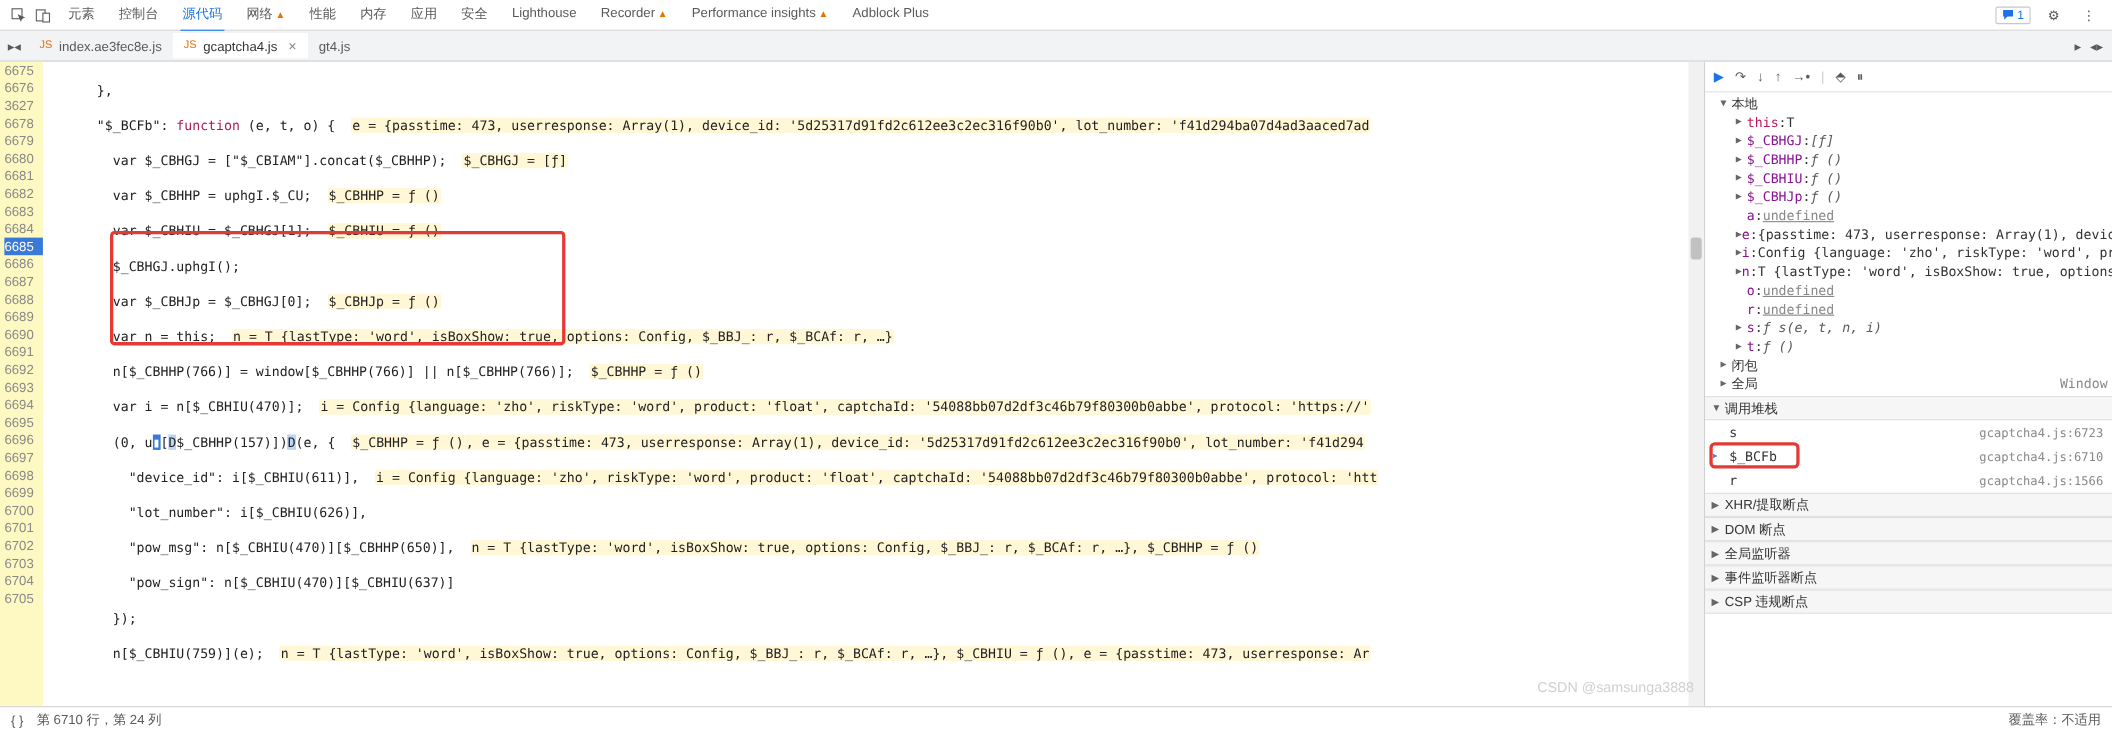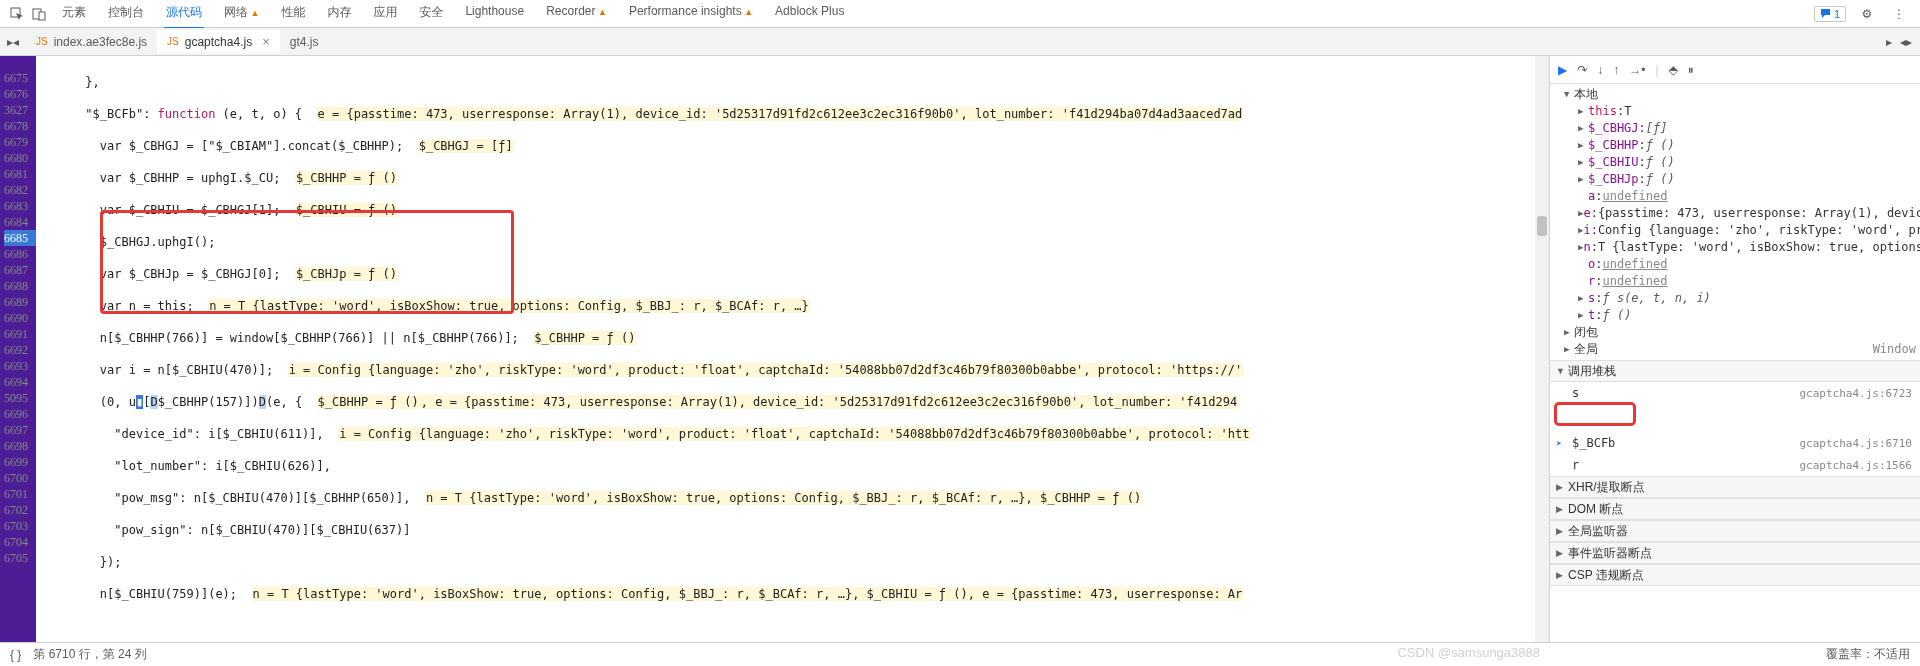--- a/index.html
+++ b/index.html
@@ -15,21 +15,21 @@
 .msg-badge { display: flex; align-items: center; border: 1px solid #c8c8c8; border-radius: 2px; padding: 1px 5px; color: #1a73e8; font-size: 11px; gap: 3px; }
 .file-tabs { display: flex; align-items: center; height: 28px; border-bottom: 1px solid #d0d0d0; background: #f1f3f4; }
 .file-tabs .run-btn { width: 26px; display: flex; justify-content: center; color: #5a5a5a; }
 .file-tab { display: flex; align-items: center; padding: 4px 10px; gap: 6px; cursor: pointer; color: #5a5a5a; }
 .file-tab.active { background: #fff; color: #333; }
 .file-tab .js-ico { color: #e8710a; font-size: 10px; }
 .file-tab .close { color: #888; font-size: 13px; margin-left: 4px; }
 .file-tabs-right { margin-left: auto; display: flex; gap: 8px; padding-right: 8px; color: #5a5a5a; }
 .body-row { display: flex; flex: 1; min-height: 0; }
 .code-panel { flex: 1; display: flex; overflow: hidden; border-right: 1px solid #d0d0d0; position: relative; }
-.gutter { background: #4c1d95; color: #888; text-align: right; padding: 14px 8px 2px 4px; font-family: Liberation Serif, serif; font-size: 12px; line-height: 16px; user-select: none; }
+.gutter { background: #fef9c3; color: #888; text-align: right; padding: 0 8px 2px 4px; font-family: Liberation Sans, sans-serif; font-size: 12px; line-height: 16px; user-select: none; }
 .gutter .ln { height: 16px; }
 .gutter .ln.exec { background: #3879d9; color: #fff; padding-right: 8px; margin-right: -8px; }
 .code { flex: 1; font-family: Consolas, monospace; font-size: 12px; line-height: 16px; padding: 2px 0; white-space: pre; overflow: hidden; color: #222; }
 .code .line { height: 16px; padding-left: 6px; }
 .hlv { background: #fff7d6; border-radius: 2px; padding: 0 1px; }
 .kw { color: #a71d5d; }
 .redbox { position: absolute; border: 3px solid #e53935; border-radius: 4px; pointer-events: none; }
 .scrollbar-v { width: 14px; background: #f1f1f1; position: relative; }
 .scrollbar-v .thumb { position: absolute; left: 2px; right: 2px; top: 160px; height: 20px; background: #c1c1c1; border-radius: 3px; }
 .right-panel { width: 370px; display: flex; flex-direction: column; overflow: hidden; }
@@ -40,25 +40,25 @@
 .scope-tree .caret { width: 10px; color: #666; font-size: 9px; display: inline-block; }
 .scope-tree .k-purple { color: #881391; }
 .scope-tree .k-dim { color: #be185d; }
 .scope-tree .v-dim { color: #888; text-decoration: underline; }
 .scope-tree .v-ital { font-style: italic; color: #5a5a5a; }
 .section-hdr { display: flex; align-items: center; height: 22px; padding: 0 6px; background: #f6f6f6; border-top: 1px solid #e0e0e0; border-bottom: 1px solid #e0e0e0; color: #333; font-size: 12px; }
 .section-hdr .caret { width: 12px; color: #666; font-size: 9px; }
 .callstack { font-family: Consolas, monospace; font-size: 12px; }
 .callstack .frame { display: flex; justify-content: space-between; align-items: center; padding: 2px 8px 2px 22px; height: 22px; }
 .callstack .frame .loc { color: #888; font-size: 11px; }
-.callstack .frame.sel { position: relative; margin-top: 28px; }
+.callstack .frame.sel { position: relative; }
 .callstack .frame.sel::before { content: "➤"; position: absolute; left: 6px; color: #3879d9; font-size: 10px; }
 .status-bar { display: flex; align-items: center; height: 24px; border-top: 1px solid #d0d0d0; padding: 0 10px; color: #5a5a5a; font-size: 12px; gap: 12px; }
 .status-bar .spacer { flex: 1; }
-.watermark { position: absolute; right: 380px; bottom: 6px; color: #d0d0d0; font-size: 13px; pointer-events: none; }
+.watermark { position: absolute; right: 380px; bottom: 34px; color: #d0d0d0; font-size: 13px; pointer-events: none; }
 .redbox-stack { position: absolute; border: 3px solid #e53935; border-radius: 5px; pointer-events: none; }
 </style>
 </head>
 <body>
 
 <div class="main-container">
 
   <div class="top-bar">
     <div class="icon-btn">
         <svg width="14" height="14" viewBox="0 0 14 14">
@@ -135,21 +135,21 @@
           <div class="ln exec">6685</div>
           <div class="ln">6686</div>
           <div class="ln">6687</div>
           <div class="ln">6688</div>
           <div class="ln">6689</div>
           <div class="ln">6690</div>
           <div class="ln">6691</div>
           <div class="ln">6692</div>
           <div class="ln">6693</div>
           <div class="ln">6694</div>
-          <div class="ln">5095</div>
+          <div class="ln">6695</div>
           <div class="ln">6696</div>
           <div class="ln">6697</div>
           <div class="ln">6698</div>
           <div class="ln">6699</div>
           <div class="ln">6700</div>
           <div class="ln">6701</div>
           <div class="ln">6702</div>
           <div class="ln">6703</div>
           <div class="ln">6704</div>
           <div class="ln">6705</div>

